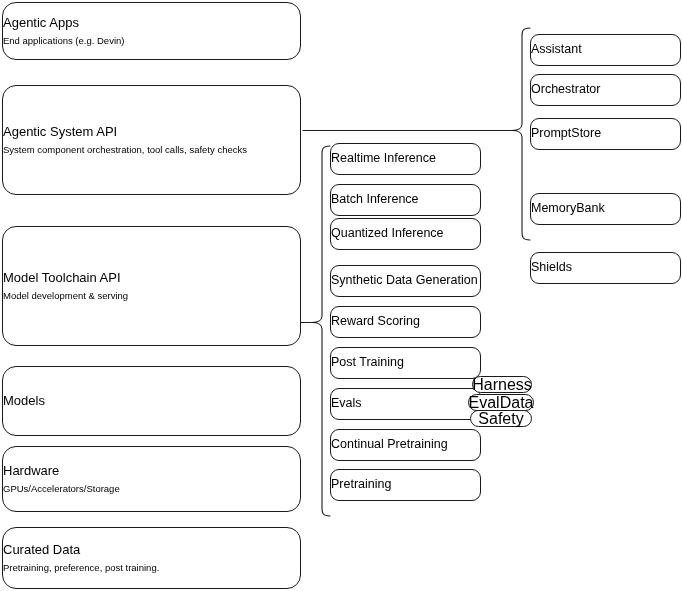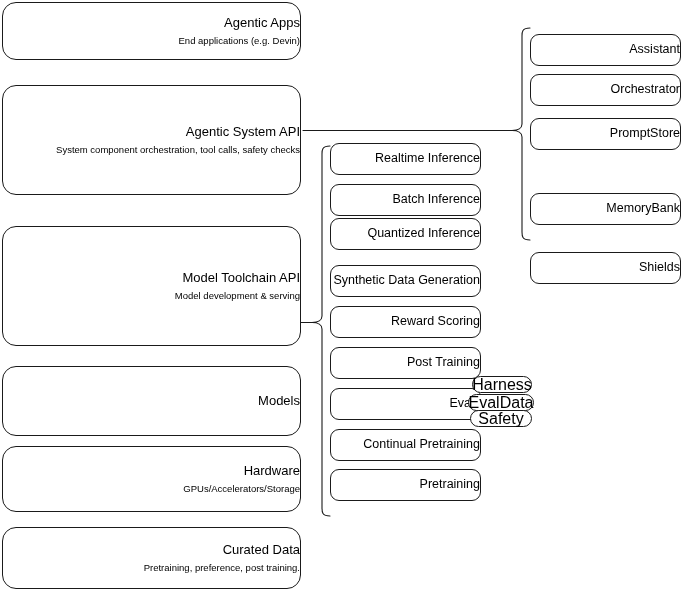--- a/index.html
+++ b/index.html
@@ -20,21 +20,21 @@
   }
 
   
   .box {
     position: absolute;
     box-sizing: border-box;
     border: 1px solid #1a1a1a;
     background: #ffffff;
     display: flex;
     flex-direction: column;
-    align-items: flex-end;
+    align-items: flex-start;
     justify-content: center;
     text-align: center;
     line-height: 1.25;
   }
 
   
   .layer-box {
     border-radius: 14px;
     width: 299px;
     left: 2px;
@@ -169,21 +169,21 @@
   </div>
   <div class="box cap-box mid-box" style="top:347px;">
     <span>Post Training</span>
   </div>
   <div class="box cap-box mid-box" style="top:388px;">
     <span>Evals</span>
   </div>
   <div class="box cap-box mid-box" style="top:429px;">
     <span>Continual Pretraining</span>
   </div>
-  <div class="box cap-box mid-box" style="top:469px;padding-left:39px;">
+  <div class="box cap-box mid-box" style="top:469px;">
     <span>Pretraining</span>
   </div>
 
   <div class="pill" style="left:472px;top:376px;width:60px;">
     <span>Harness</span>
   </div>
   <div class="pill" style="left:468px;top:394px;width:66px;">
     <span>EvalData</span>
   </div>
   <div class="pill" style="left:470px;top:410px;width:62px;">

